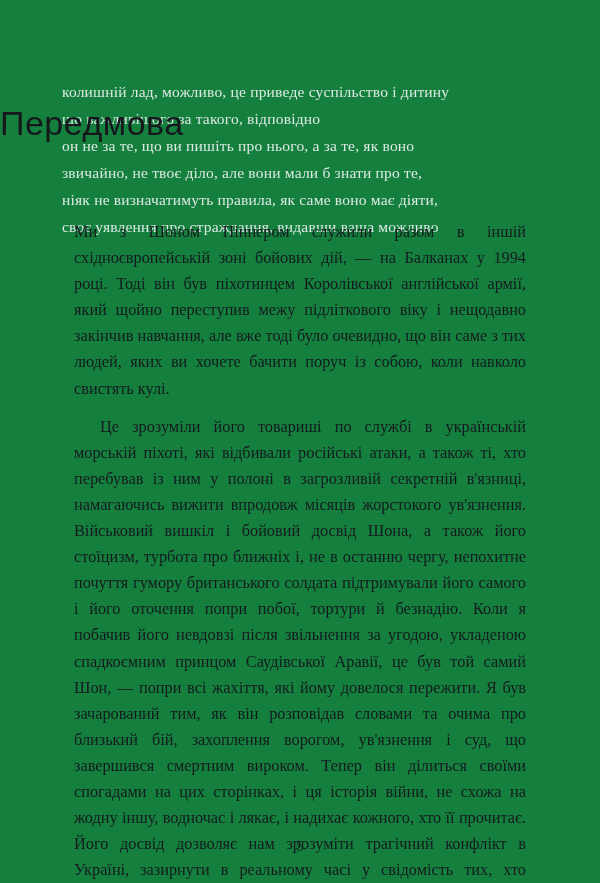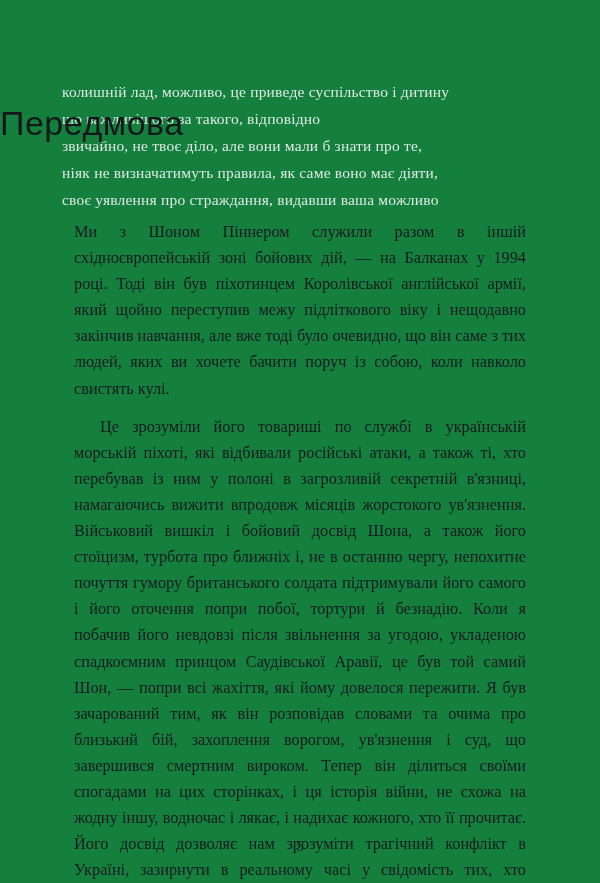--- a/index.html
+++ b/index.html
@@ -89,20 +89,21 @@
   }
 </style>
 </head>
 <body>
 
 <div class="page">
 
   <div class="bleed-through">
     <div>колишній лад, можливо, це приведе суспільство і дитину</div>
     <div>що важливішого за такого, відповідно</div>
+    <div>он не за те, що ви пишіть про нього, а за те, як воно</div>
     <div>звичайно, не твоє діло, але вони мали б знати про те,</div>
     <div>ніяк не визначатимуть правила, як саме воно має діяти,</div>
     <div>своє уявлення про страждання, видавши ваша можливо</div>
   </div>
 
   <div class="content">
 
     <h1 class="chapter-title">Передмова</h1>
 
     <div class="body-text">

